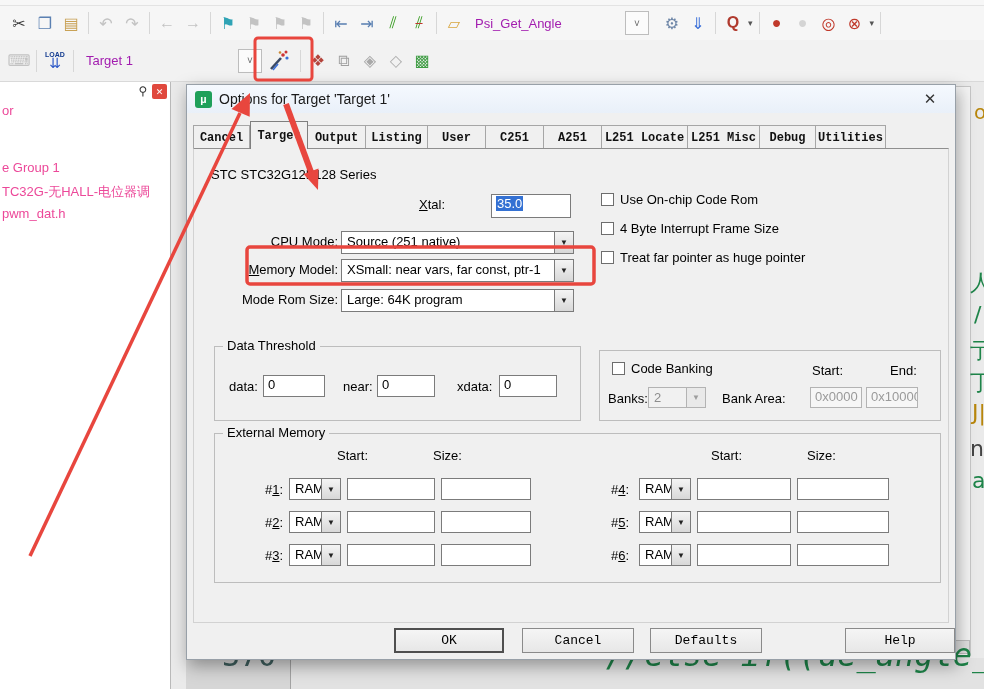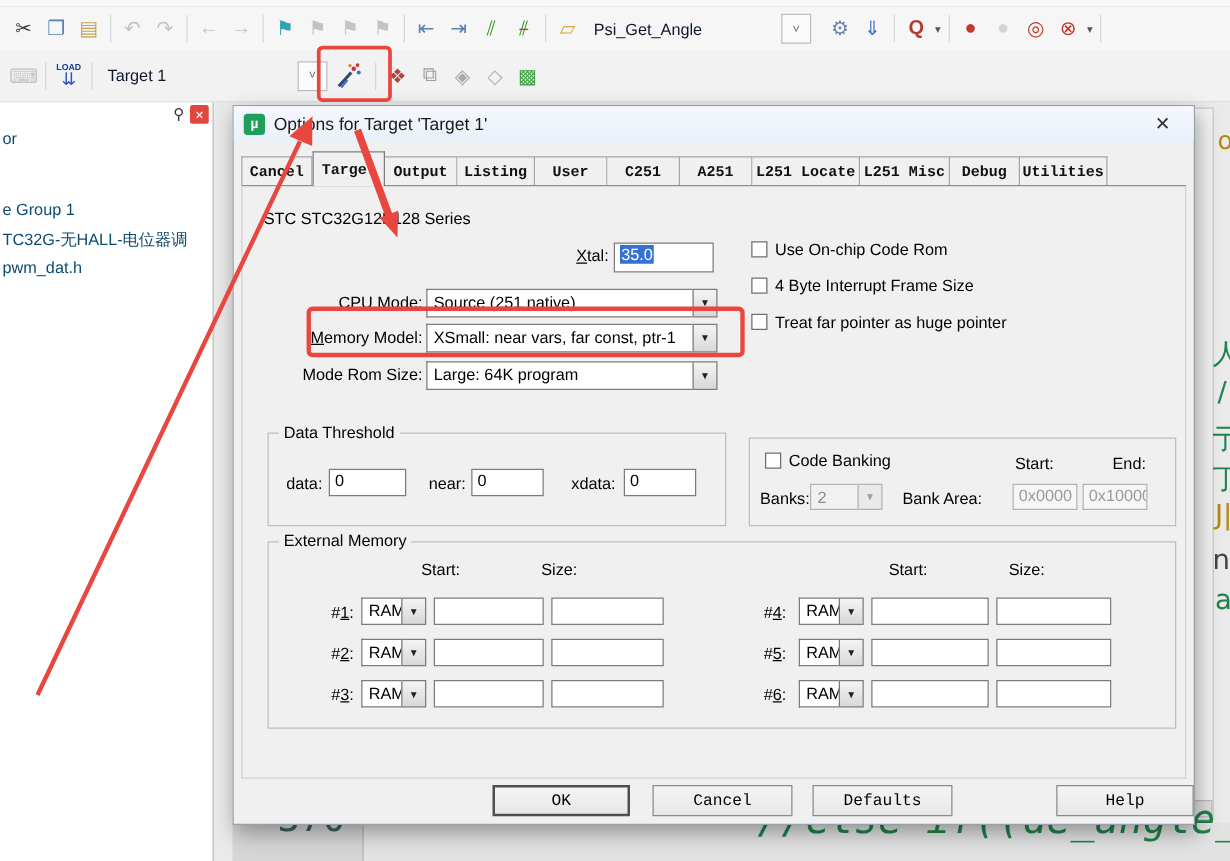--- a/index.html
+++ b/index.html
@@ -6,41 +6,41 @@
   body{width:984px;height:689px;position:relative;overflow:hidden;background:#fff;
        font-family:"Liberation Sans",sans-serif;-webkit-font-smoothing:antialiased}
   .abs{position:absolute}
   
   .menu-sliver{left:0;top:0;width:984px;height:5px;background:#f7f7f7;border-bottom:1px solid #e3e3e3}
   .tb1{left:0;top:6px;width:984px;height:34px;background:#f6f6f6;display:flex;align-items:center;padding-left:6px;box-sizing:border-box}
   .tb2{left:0;top:40px;width:984px;height:42px;background:#f2f2f2;border-bottom:1px solid #d9d9d9;display:flex;align-items:center;padding-left:6px;box-sizing:border-box}
   .tbi{width:26px;height:26px;display:flex;align-items:center;justify-content:center;font-size:16px;color:#444;flex:0 0 auto}
   .tbi.dis{color:#c3c3c3}
   .sep{width:1px;height:22px;background:#d7d7d7;margin:0 4px;flex:0 0 auto}
-  .combo-text{font-size:13px;color:#0f172a;padding:0 8px;white-space:nowrap}
+  .combo-text{font-size:13px;color:#a21caf;padding:0 8px;white-space:nowrap}
   .mini-arrow{width:22px;height:22px;border:1px solid #bdbdbd;background:#fbfbfb;display:flex;align-items:center;justify-content:center;font-size:10px;color:#666;flex:0 0 auto}
   .caret{font-size:9px;color:#555;margin:0 2px;flex:0 0 auto}
   .load-box{width:28px;height:28px;display:flex;flex-direction:column;align-items:center;justify-content:center;line-height:1;flex:0 0 auto}
   .load-box .lt{font-size:7px;font-weight:bold;color:#123a8f;letter-spacing:0}
   .load-box .la{font-size:14px;color:#2a56c6;margin-top:-2px}
   
   .editor{left:171px;top:82px;width:813px;height:607px;background:#eaeaea;z-index:1}
   .scrollstrip{left:783px;top:4px;width:17px;height:570px;background:#f4f4f4;border:1px solid #c6c6c6;box-sizing:border-box}
   .scrollthumb{left:784px;top:558px;width:15px;height:14px;background:#e0e0e0;border:1px solid #bdbdbd;box-sizing:border-box}
   .frag{white-space:nowrap;font-family:"DejaVu Sans",sans-serif}
   .gutter{left:15px;top:576px;width:104px;height:31px;background:#d6d6d6}
   .gutline{left:119px;top:576px;width:1px;height:31px;background:#a3a3a3}
   .codebg{left:120px;top:576px;width:693px;height:31px;background:#e2e2e2}
   .lineno{left:51px;top:556px;font-family:"DejaVu Sans Mono",monospace;font-size:30px;color:#3f5f5e}
   .codeline{left:435px;top:554px;font-family:"DejaVu Sans Mono",monospace;font-style:italic;font-size:32px;color:#1e8449;white-space:nowrap}
   
   .panel{left:0;top:82px;width:171px;height:607px;background:#fff;border-right:1px solid #b9b9b9;z-index:2;box-sizing:border-box}
   .panel-pin{left:136px;top:2px;width:14px;height:14px;font-size:12px;color:#333;display:flex;align-items:center;justify-content:center}
   .panel-x{left:152px;top:2px;width:15px;height:15px;background:#e0483d;color:#fff;font-size:9px;display:flex;align-items:center;justify-content:center;border-radius:2px}
-  .tree-item{left:2px;font-size:13px;color:#0c4a6e;white-space:nowrap}
+  .tree-item{left:2px;font-size:13px;color:#ec4899;white-space:nowrap}
   
   .dialog{left:186px;top:84px;width:770px;height:576px;background:#f0f0f0;border:1px solid #98a0a8;
           box-shadow:2px 6px 16px rgba(0,0,0,.35);z-index:3;box-sizing:border-box}
   .titlebar{left:0;top:0;width:768px;height:28px;background:linear-gradient(#f5f9fe,#e9f0f9);display:flex;align-items:center;padding-left:8px;box-sizing:border-box}
   .dlg-logo{width:17px;height:17px;background:#1fa05a;border-radius:3px;color:#fff;font-size:11px;font-weight:bold;display:flex;align-items:center;justify-content:center;margin-right:7px}
   .dlg-title{font-size:14px;color:#1a1a1a}
   .dlg-close{position:absolute;right:14px;top:4px;width:22px;height:20px;display:flex;align-items:center;justify-content:center;font-size:15px;color:#333}
   .tabs{left:6px;top:36px;height:28px;display:flex;align-items:flex-end}
   .tab{box-sizing:border-box;height:24px;background:#f0f0f0;border-top:1px solid #a6a6a6;border-right:1px solid #a6a6a6;
        display:flex;align-items:center;justify-content:center;font-family:"Liberation Mono",monospace;font-size:12px;font-weight:700;color:#111;white-space:nowrap}
@@ -182,21 +182,21 @@
     <span class="tab" style="width:58px">A251</span>
     <span class="tab" style="width:86px">L251 Locate</span>
     <span class="tab" style="width:72px">L251 Misc</span>
     <span class="tab" style="width:56px">Debug</span>
     <span class="tab" style="width:70px">Utilities</span>
   </div>
   <div class="abs page"></div>
 
   <div class="lbl" style="left:24px;top:82px">STC STC32G12K128 Series</div>
 
-  <div class="lbl" style="left:190px;top:112px;width:110px;text-align:right"><span></span><span class="u">X</span><span>tal:</span></div>
+  <div class="lbl" style="left:190px;top:112px;width:110px;text-align:center"><span></span><span class="u">X</span><span>tal:</span></div>
   <div class="tin" style="left:304px;top:109px;width:80px;height:24px"><span class="selblue">35.0</span></div>
 
   <div class="cb" style="left:414px;top:107px">
       <span class="box"></span>
       <span><span>Use On-chip </span><span class="u">C</span><span>ode Rom</span></span>
     </div>
   <div class="cb" style="left:414px;top:136px">
       <span class="box"></span>
       <span>4 Byte Interrupt Frame Size</span>
     </div>

